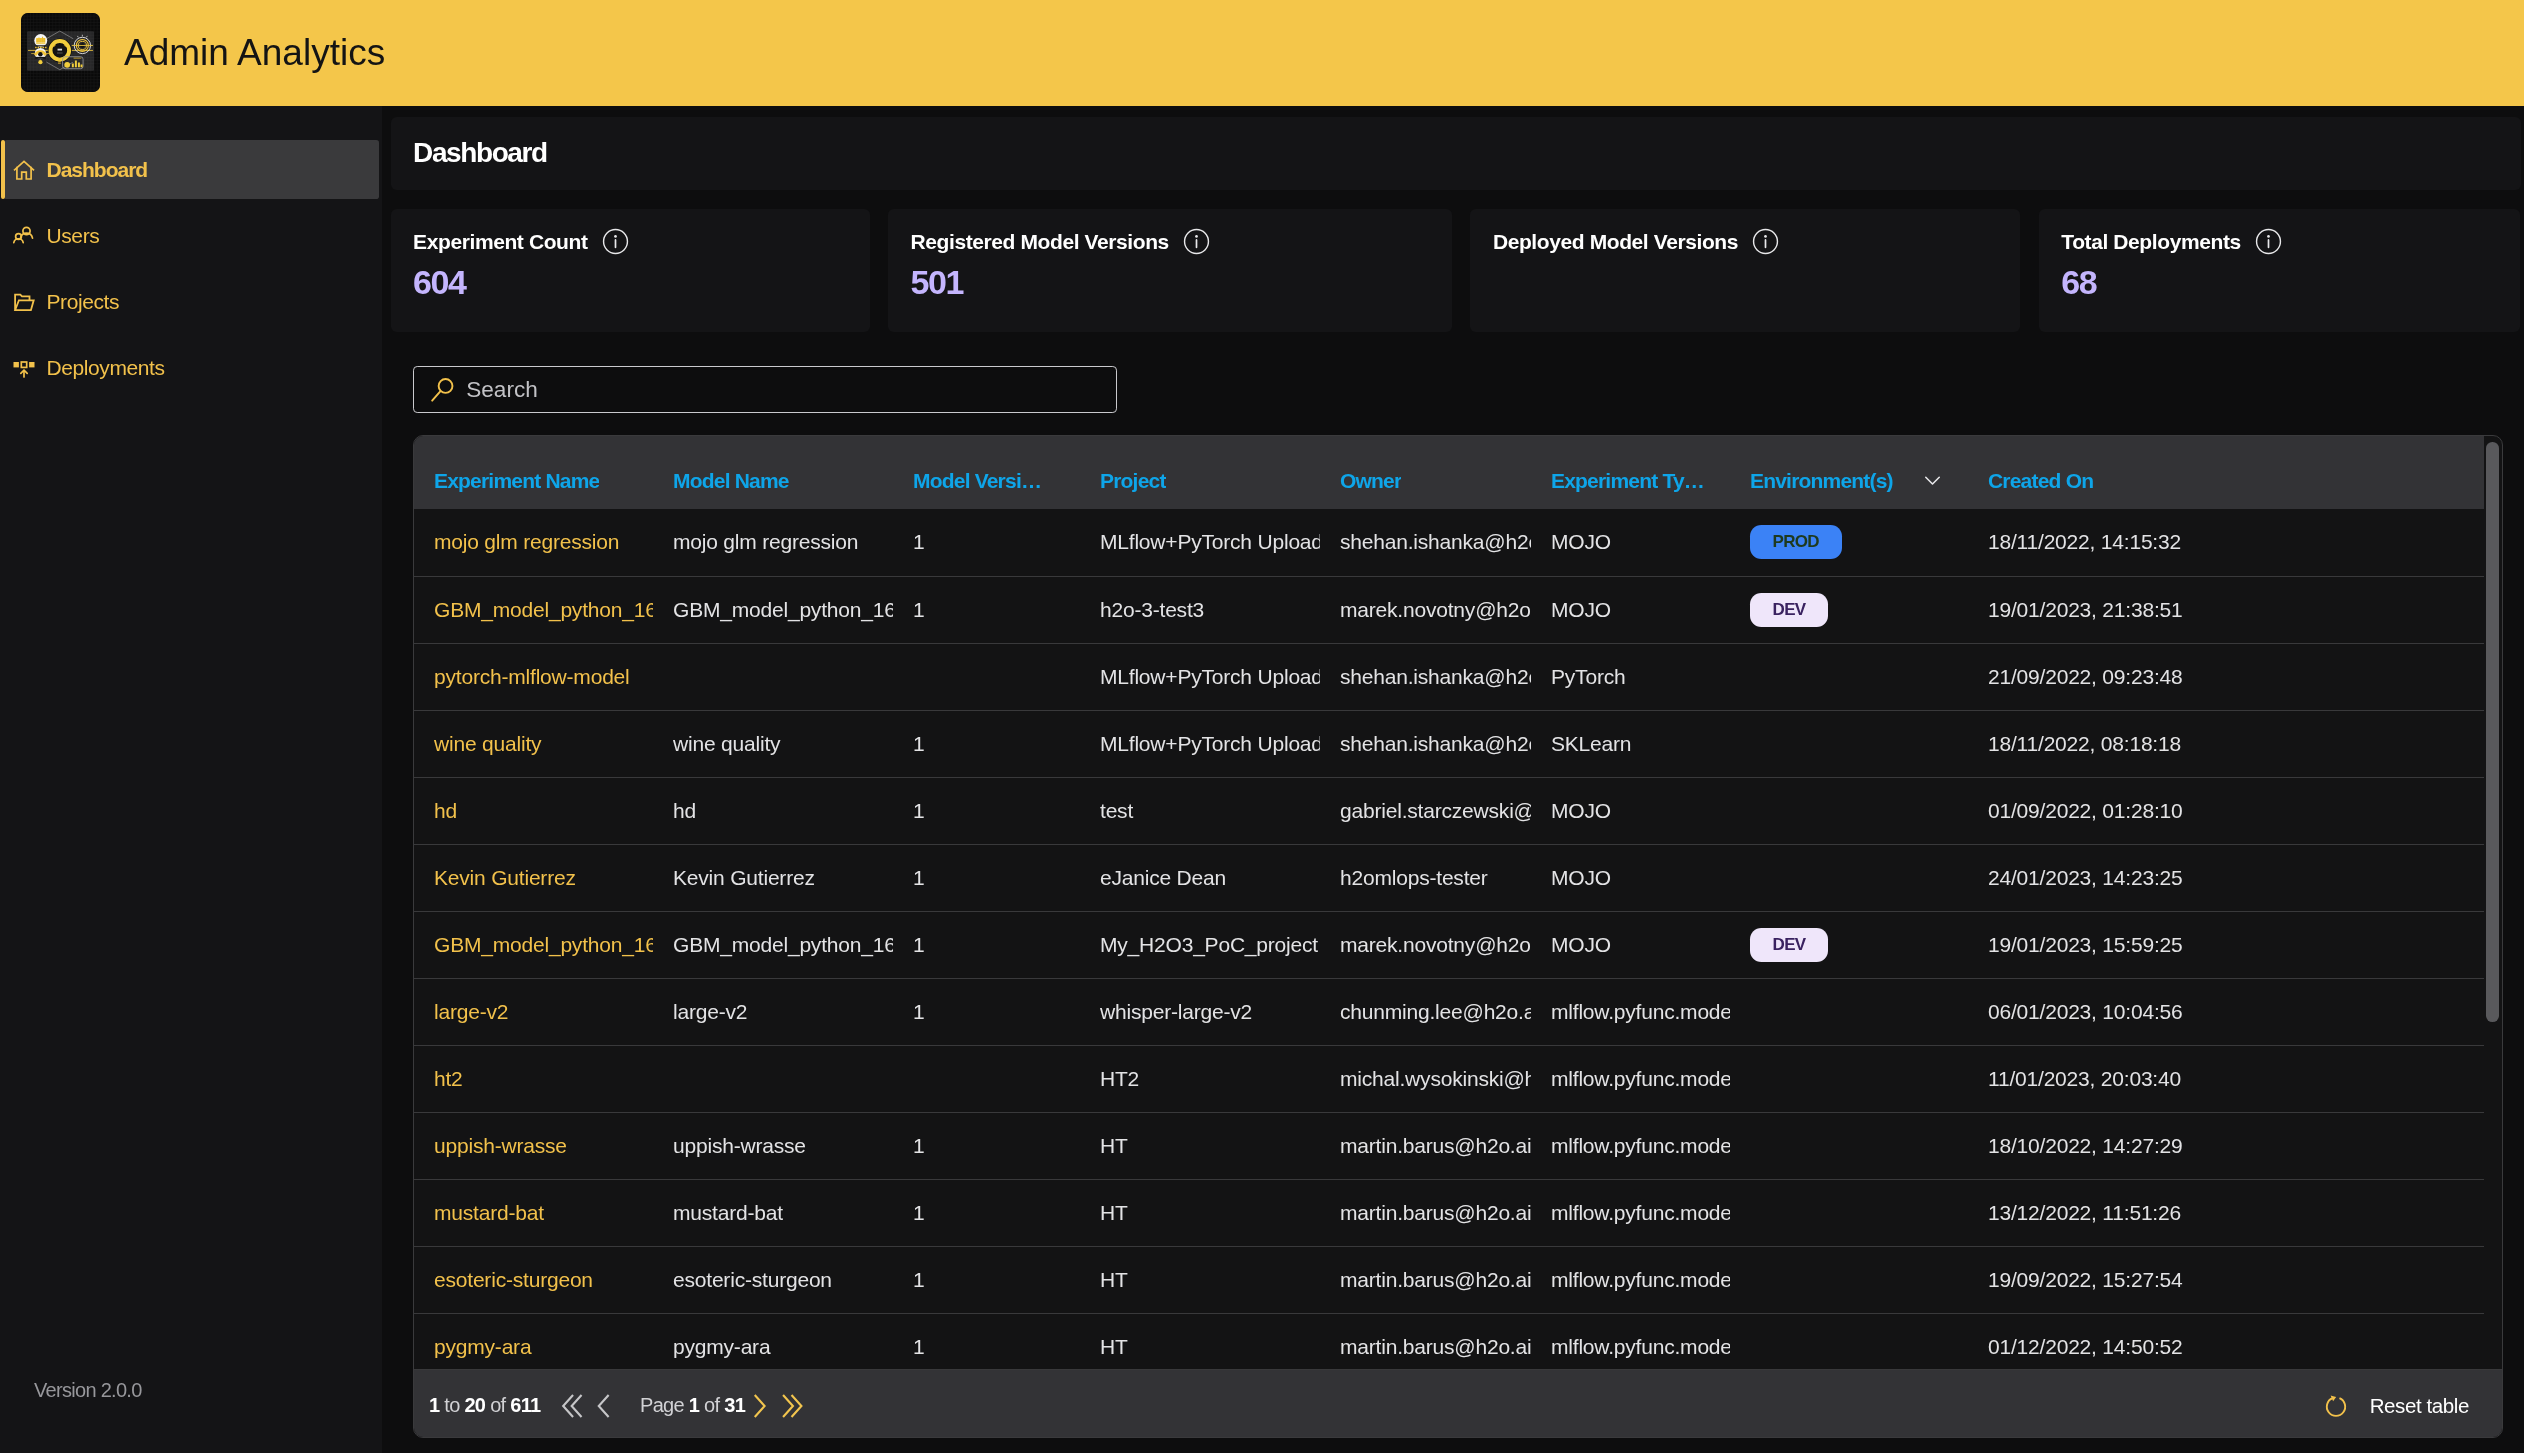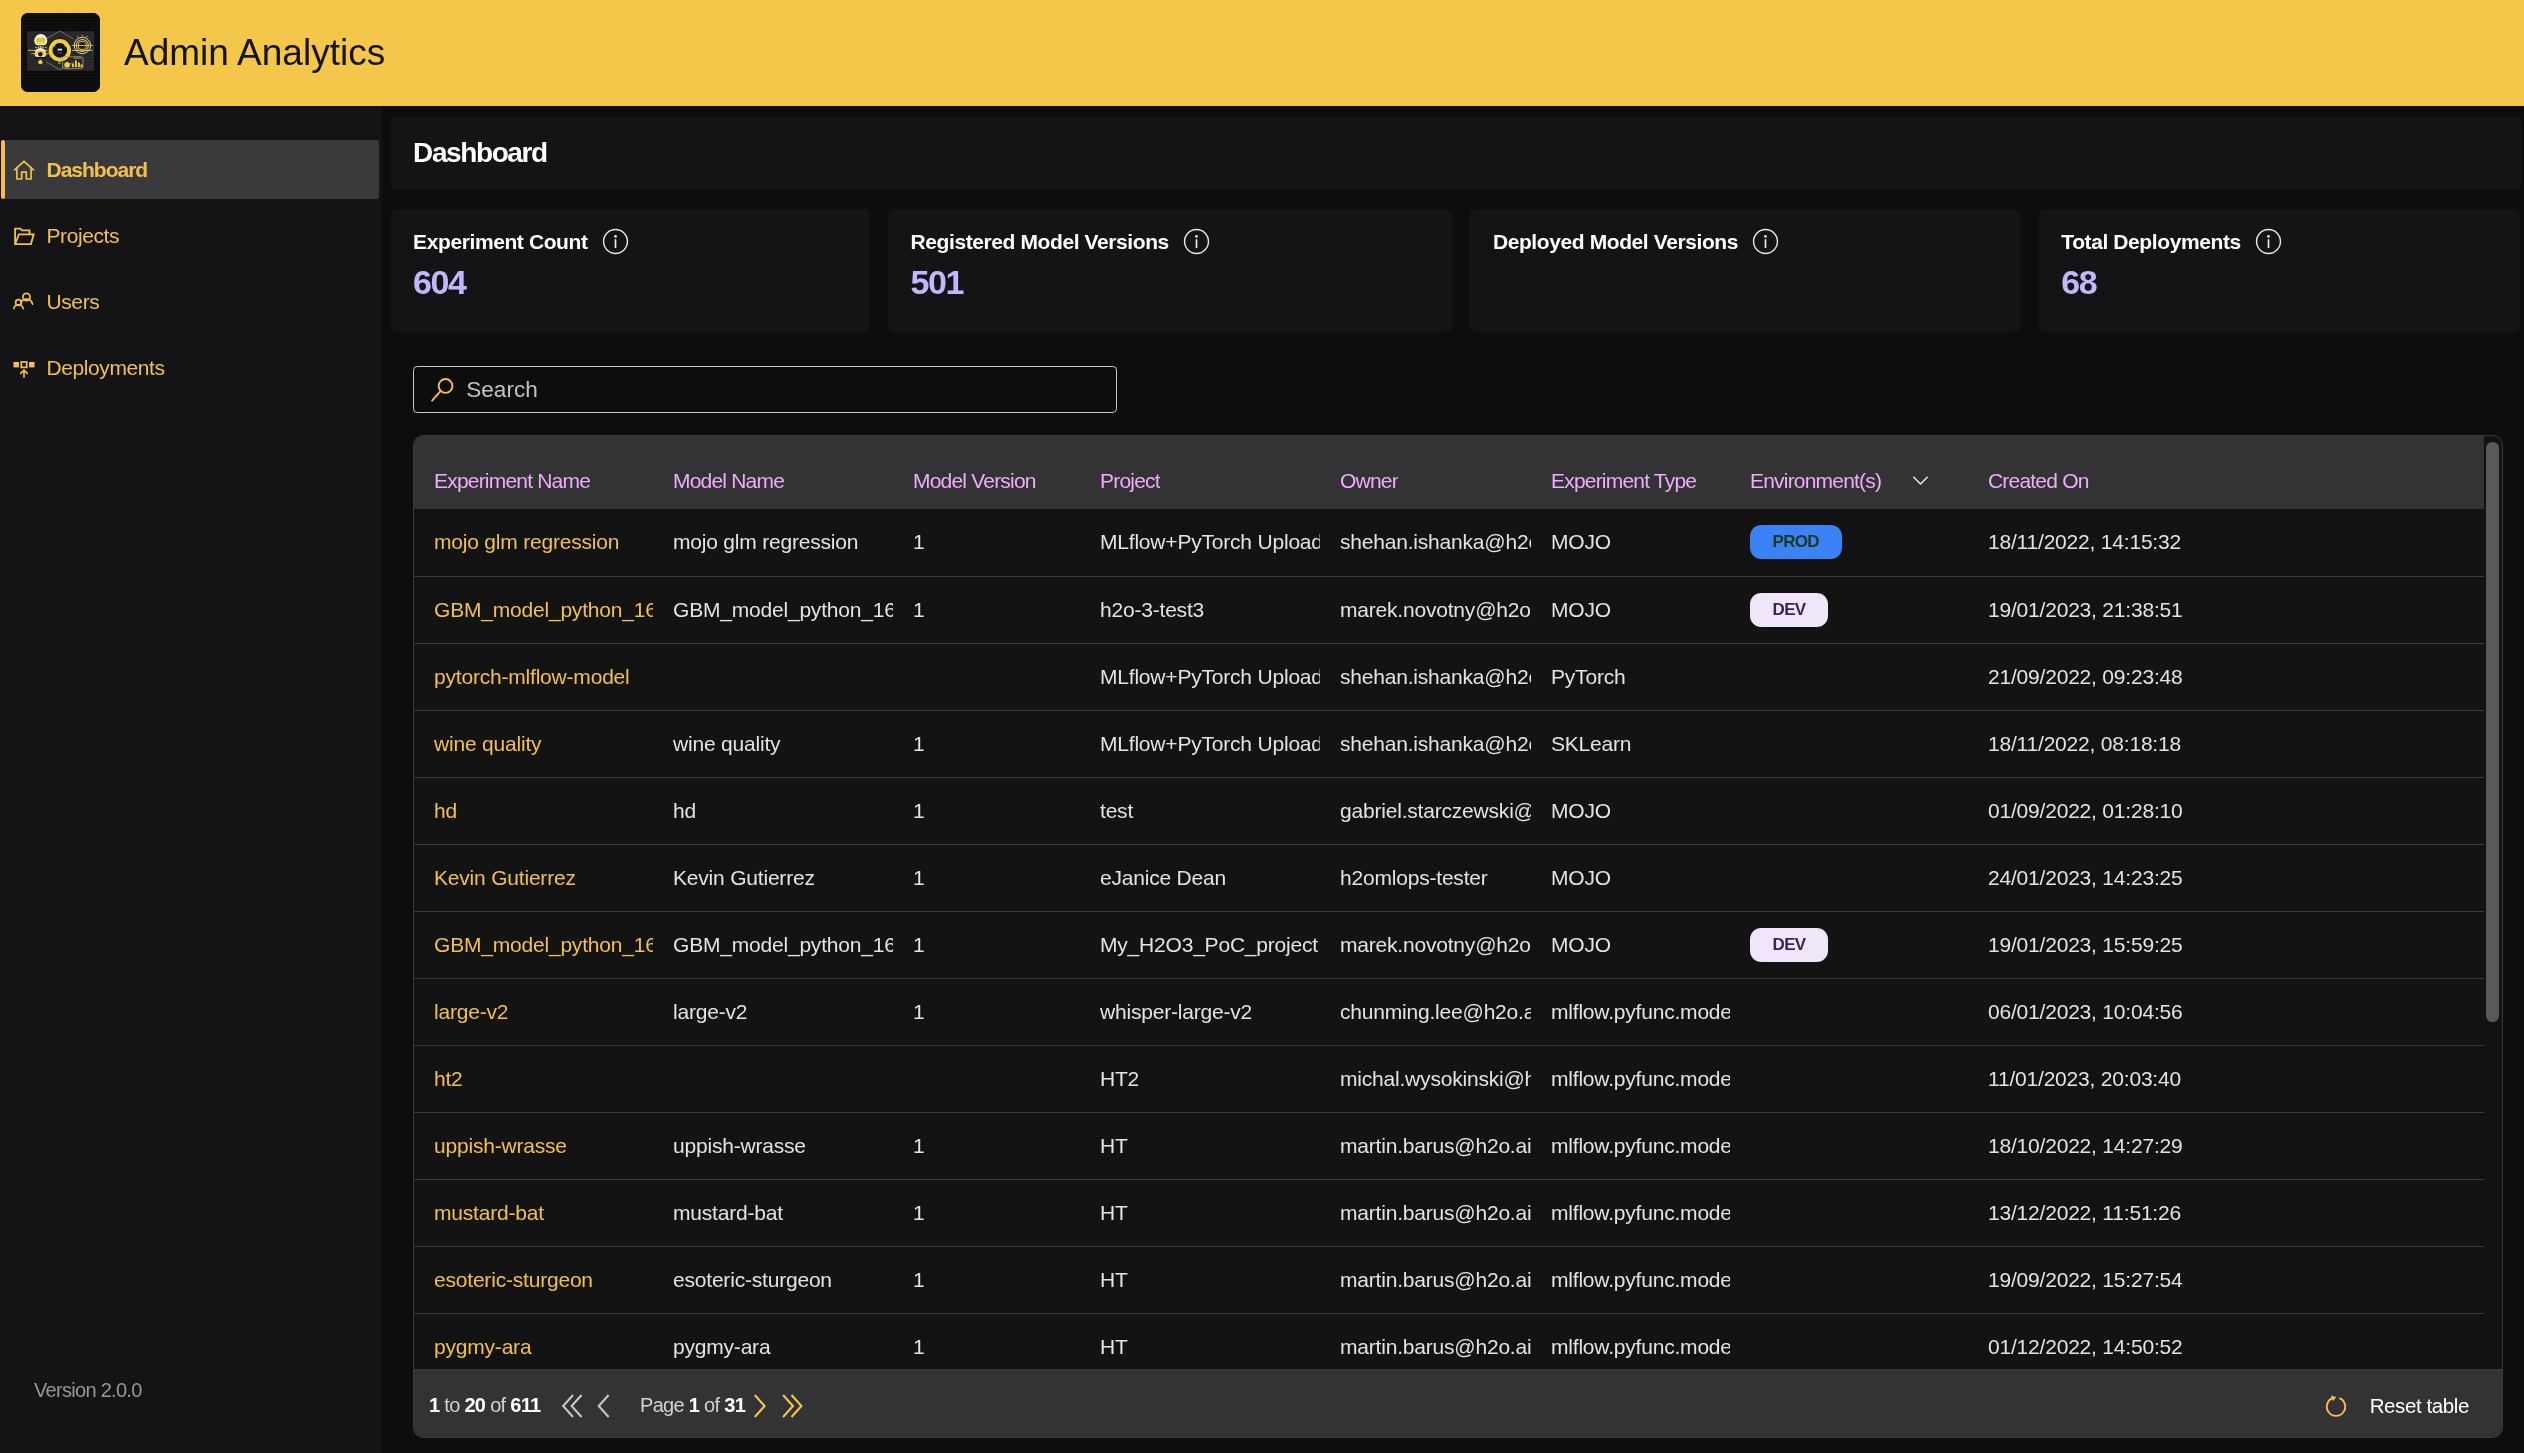--- a/index.html
+++ b/index.html
@@ -81,21 +81,21 @@
   
   .tablewrap {
     position:absolute; left:31px; top:329px; width:2090px; height:1003px;
     border:1.4px solid #3A3A3C; border-radius:10px; background:#131314;
     overflow:hidden;
   }
   table { border-collapse:collapse; table-layout:fixed; width:2070px; font-size:21px; }
   col.c1{width:239px} col.c2{width:240px} col.c3{width:187px} col.c4{width:240px}
   col.c5{width:211px} col.c6{width:199px} col.c7{width:238px} col.c8{width:516px}
   thead th {
-    height:73px; background:#333336; color:#f0abfc; font-weight:400;
+    height:73px; background:#333336; color:#0ea5e9; font-weight:700;
     text-align:left; padding:16px 0 0 20px; white-space:nowrap; overflow:hidden;
     letter-spacing:-0.8px;
   }
   thead th .th-inner { display:flex; align-items:center; }
   thead th .th-label { white-space:nowrap; overflow:hidden; text-overflow:ellipsis; display:block;}
   th.col-model_version .th-label { max-width:130px; }
   th.col-experiment_type .th-label { max-width:155px; }
   tbody td {
     height:67px; padding:0 0 0 20px; white-space:nowrap; overflow:hidden;
     border-top:1.4px solid #39393B; color:#E3E3E5; font-weight:400; letter-spacing:-0.2px;
@@ -189,37 +189,37 @@
     <span class="icon">
           <svg width="24" height="24" viewBox="0 0 24 24" fill="none" stroke="#F2C14B" stroke-width="1.7" stroke-linecap="square" stroke-linejoin="miter">
             <path d="M2.6 11.8 L12 3.4 L21.4 11.8"></path>
             <path d="M4.9 9.6 L4.9 21 L9.7 21 L9.7 14.2 L14.3 14.2 L14.3 21 L19.1 21 L19.1 9.6"></path>
           </svg>
         </span>
     <span class="label">Dashboard</span>
   </div>
       <div class="nav-item">
     <span class="icon">
-          <svg width="24" height="24" viewBox="0 0 24 24" fill="none" stroke="#F2C14B" stroke-width="1.8" stroke-linecap="square" stroke-linejoin="miter">
-            <path d="M3.1 18.8 L3.1 4.6 L8.3 4.6 L10 6.4 L17.5 6.4 L17.5 9.6"></path>
-            <path d="M3.1 20.2 L6.9 10.3 L21.7 10.3 L18.9 20.2 Z"></path>
-          </svg>
-        </span>
-    <span class="label">Projects</span>
-  </div>
-      <div class="nav-item">
-    <span class="icon">
           <svg width="24" height="24" viewBox="0 0 24 24" fill="none" stroke="#F2C14B" stroke-width="1.7" stroke-linecap="round" stroke-linejoin="round">
             <circle cx="14.5" cy="7" r="3.6"></circle>
             <path d="M8.5 14.2 a6.1 6.1 0 0 1 12 0"></path>
             <circle cx="6.5" cy="12.5" r="2.9"></circle>
             <path d="M1.8 18.6 a4.8 4.8 0 0 1 9.4 0"></path>
           </svg>
         </span>
     <span class="label">Users</span>
+  </div>
+      <div class="nav-item">
+    <span class="icon">
+          <svg width="24" height="24" viewBox="0 0 24 24" fill="none" stroke="#F2C14B" stroke-width="1.8" stroke-linecap="square" stroke-linejoin="miter">
+            <path d="M3.1 18.8 L3.1 4.6 L8.3 4.6 L10 6.4 L17.5 6.4 L17.5 9.6"></path>
+            <path d="M3.1 20.2 L6.9 10.3 L21.7 10.3 L18.9 20.2 Z"></path>
+          </svg>
+        </span>
+    <span class="label">Projects</span>
   </div>
       <div class="nav-item">
     <span class="icon">
           <svg width="24" height="24" viewBox="0 0 24 24" fill="none" stroke="#F2C14B" stroke-width="1.7">
             <rect x="1.5" y="6" width="5.4" height="5.4" fill="#F2C14B" stroke="none"></rect>
             <rect x="9.3" y="6" width="5.4" height="5.4" fill="none"></rect>
             <rect x="17.1" y="6" width="5.4" height="5.4" fill="#F2C14B" stroke="none"></rect>
             <path d="M12 21 V14.6" stroke-linecap="round"></path>
             <path d="M8.8 17.4 L12 14.2 L15.2 17.4" fill="none" stroke-linecap="round" stroke-linejoin="round"></path>
           </svg>

